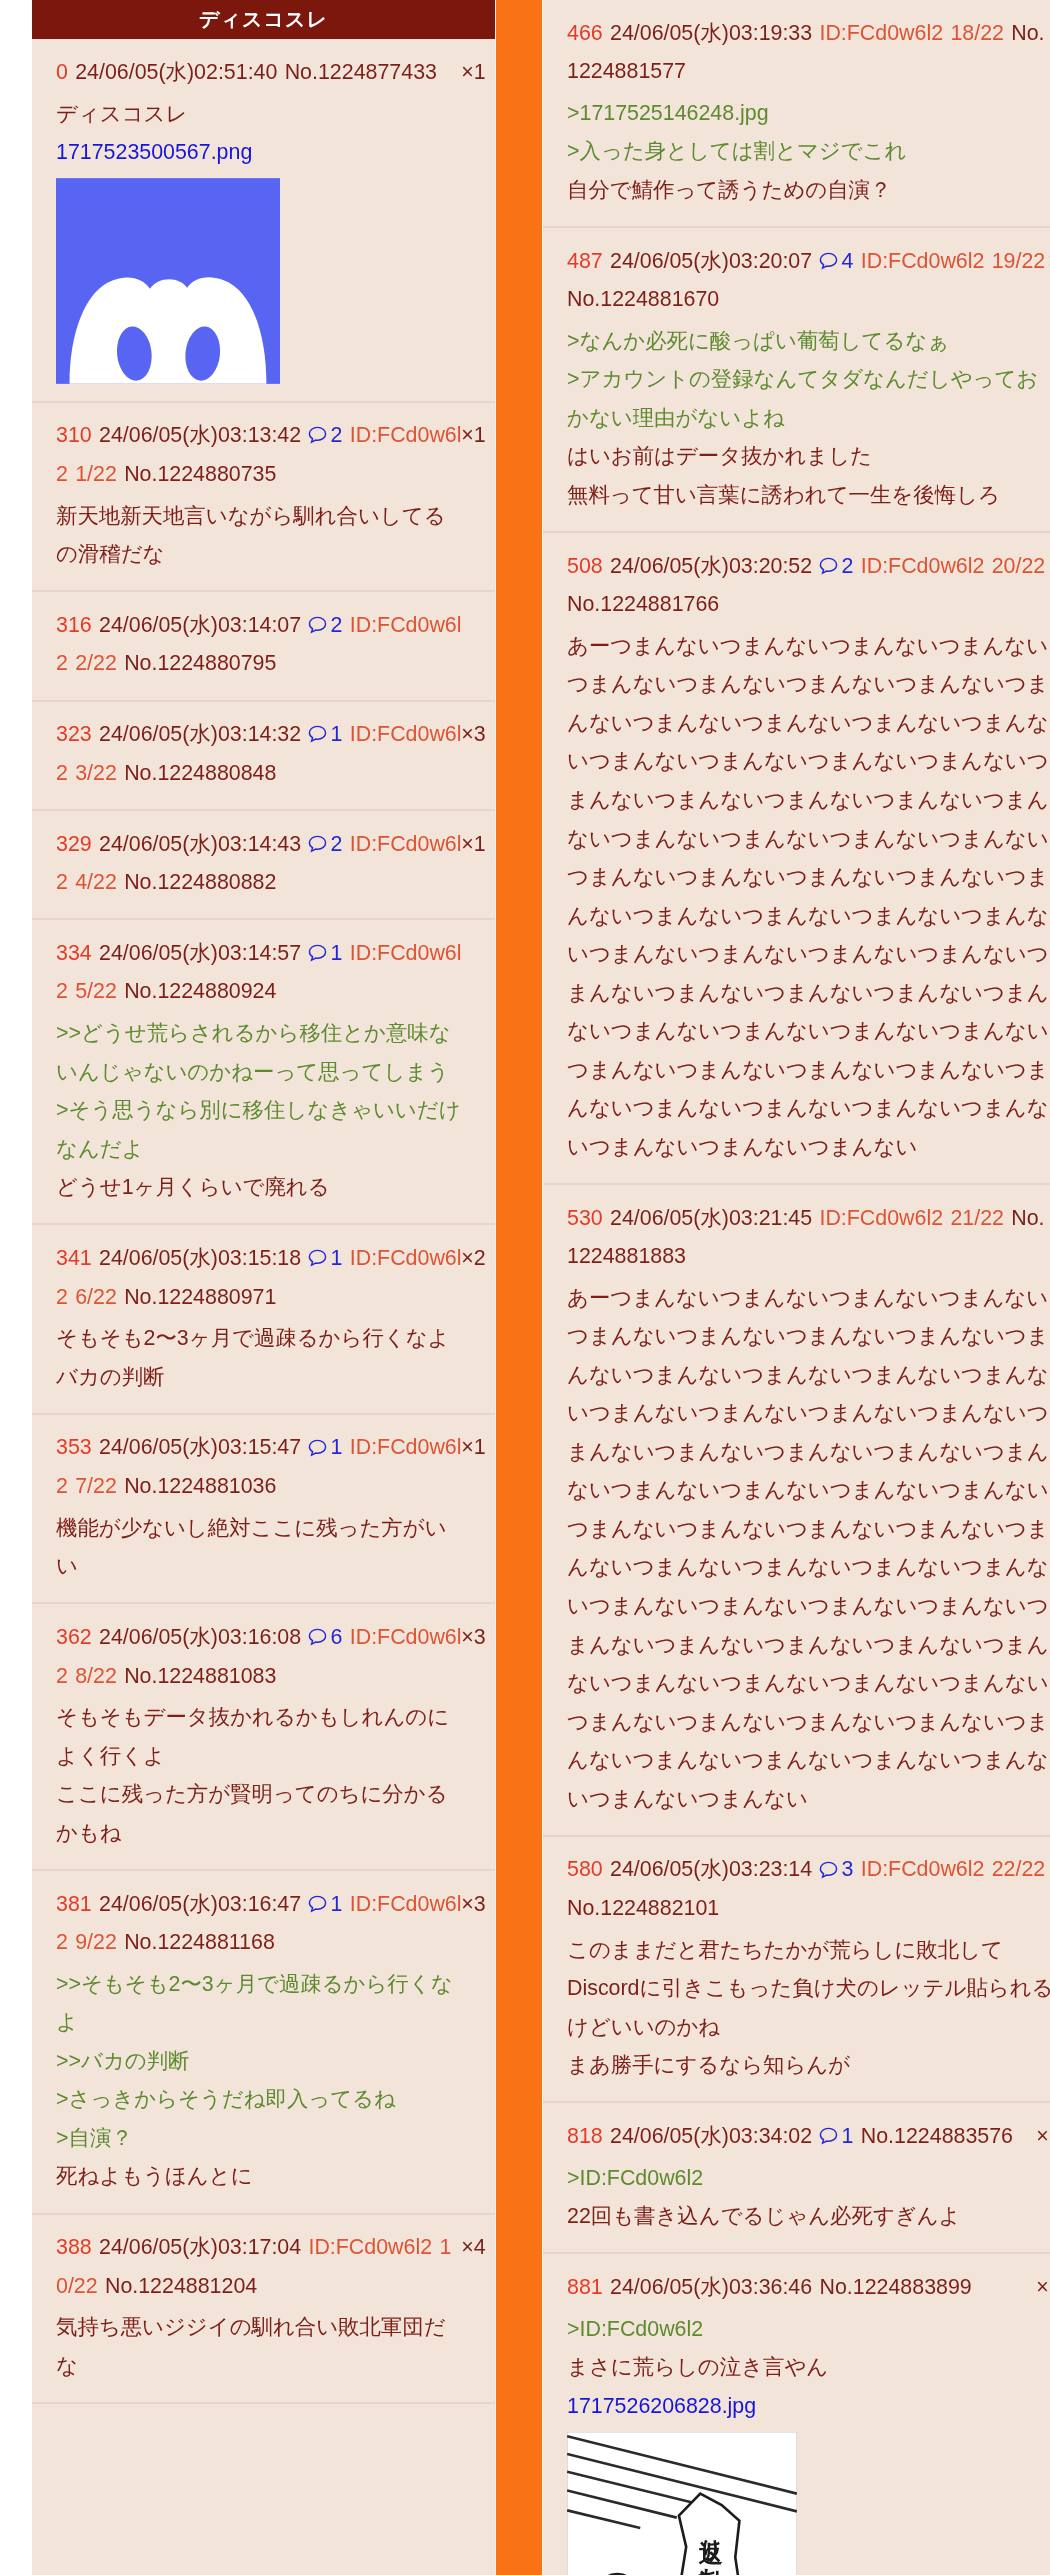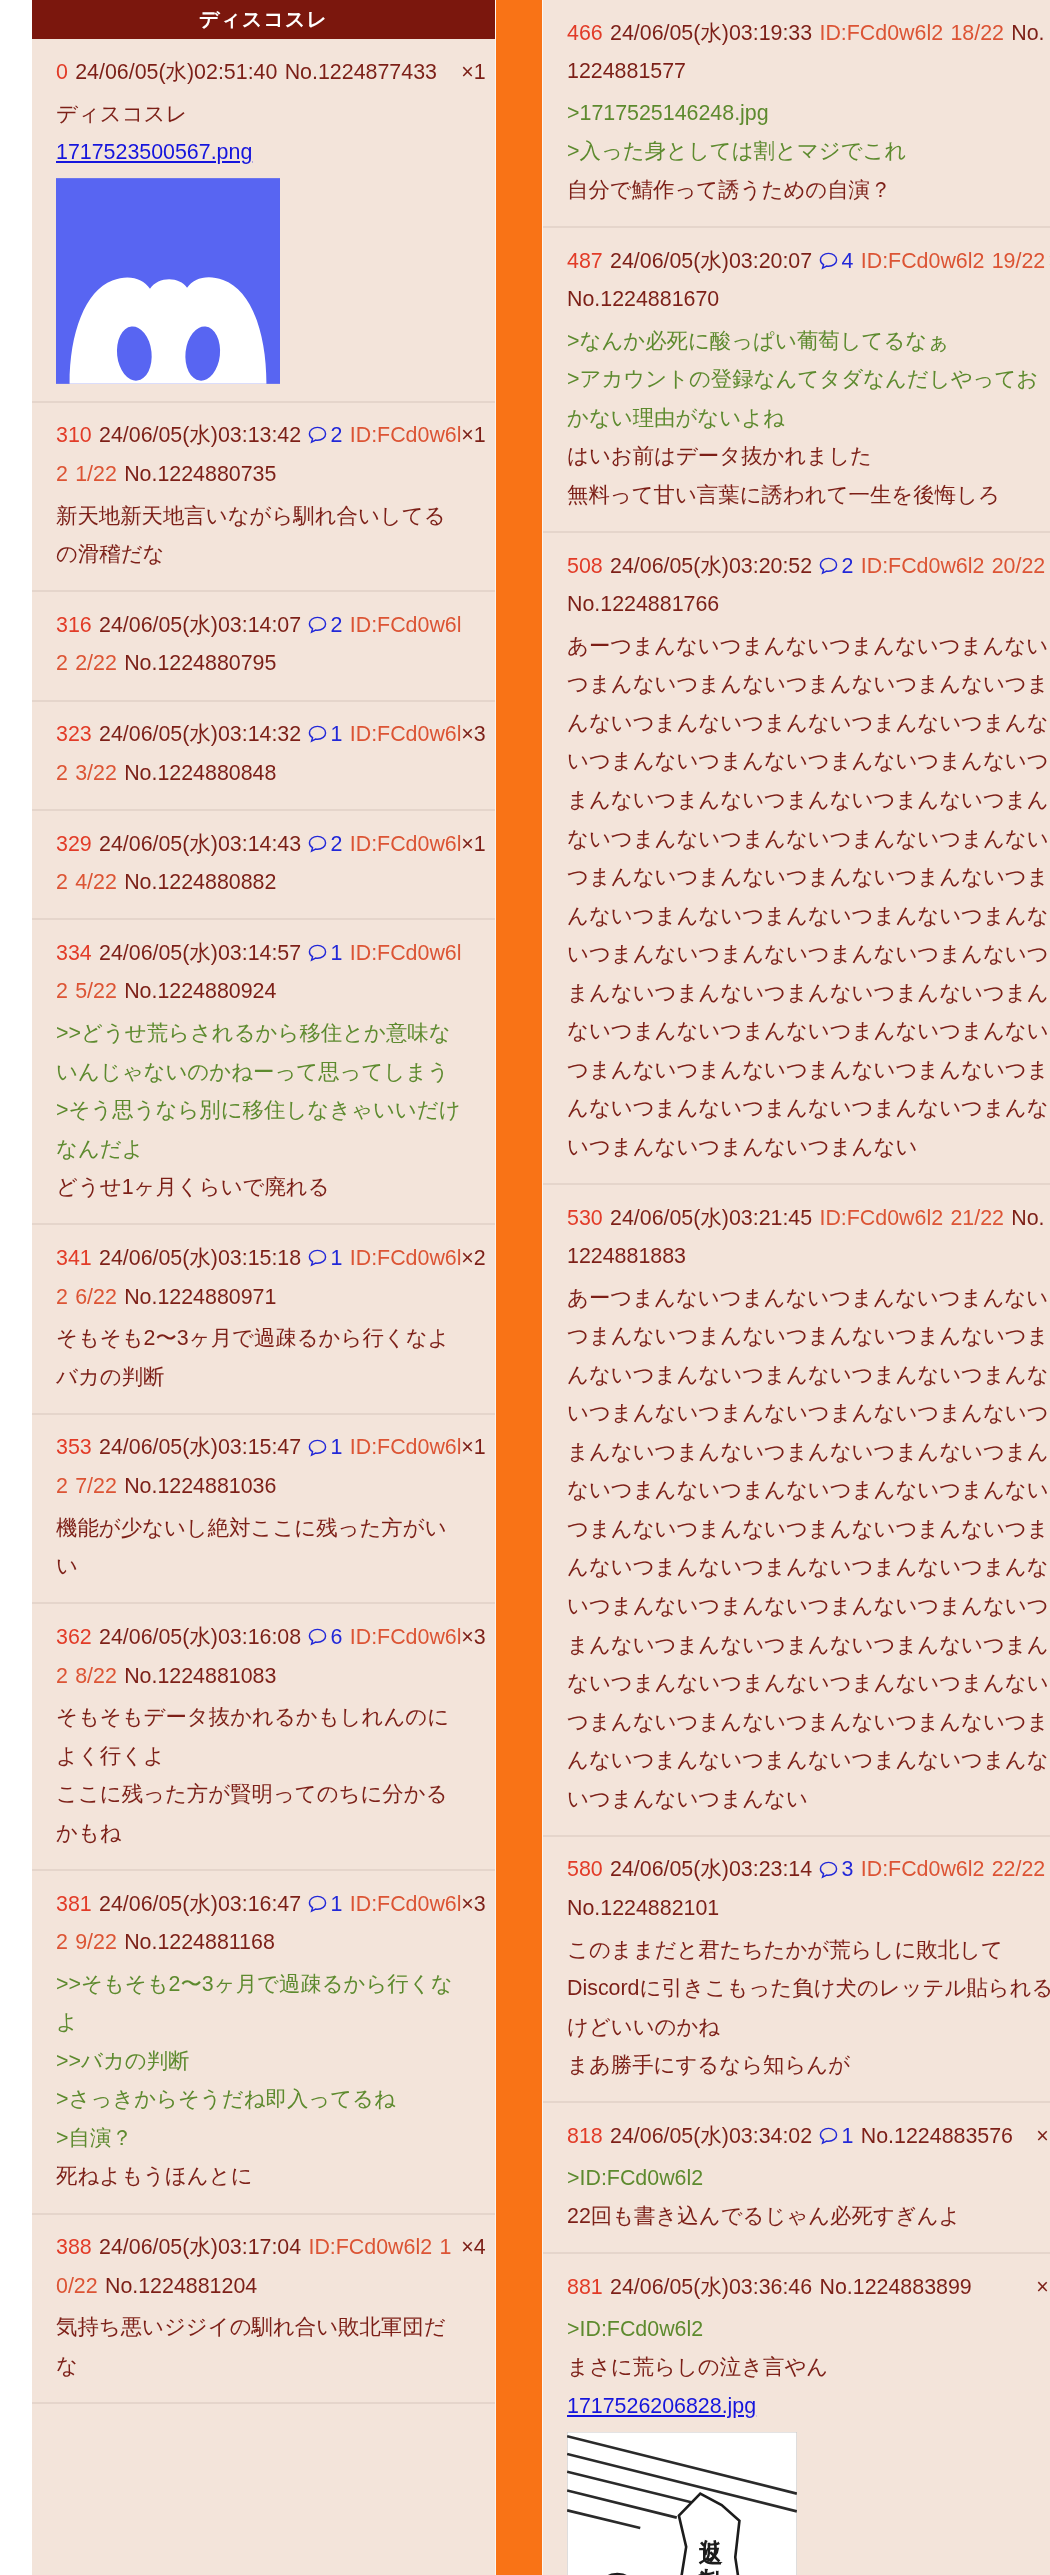--- a/index.html
+++ b/index.html
@@ -20,21 +20,21 @@
   .pid{color:#dc5434;}
   .cnt{color:#dc5434;}
   .no{color:#7c1f17;margin-right:0 !important;}
   .bub{white-space:nowrap;}
   .bub svg{width:19px;height:19px;vertical-align:-2.1px;}
   .bubn{color:#2228d8;margin-left:3.1px;}
   .soudane{position:absolute;top:13.6px;right:9.4px;color:#7c1f17;}
   .pbody{margin-top:3.1px;}
   .pbody .tline{color:#7c1f17;}
   .pbody .qline{color:#5d8a2e;}
-  a.filelink{color:#1515dd;text-decoration:underline;cursor:pointer;display:inline-block;}
+  a.filelink{color:#1515dd;cursor:pointer;display:inline-block;}
   .imgwrap{margin-top:6.3px;line-height:0;}
   .imgwrap svg{display:block;}
 </style>
 </head>
 <body>
 
 <div class="stage">
   <div class="col col-left">
     <div class="titlebar">
       <span>ディスコスレ</span>

